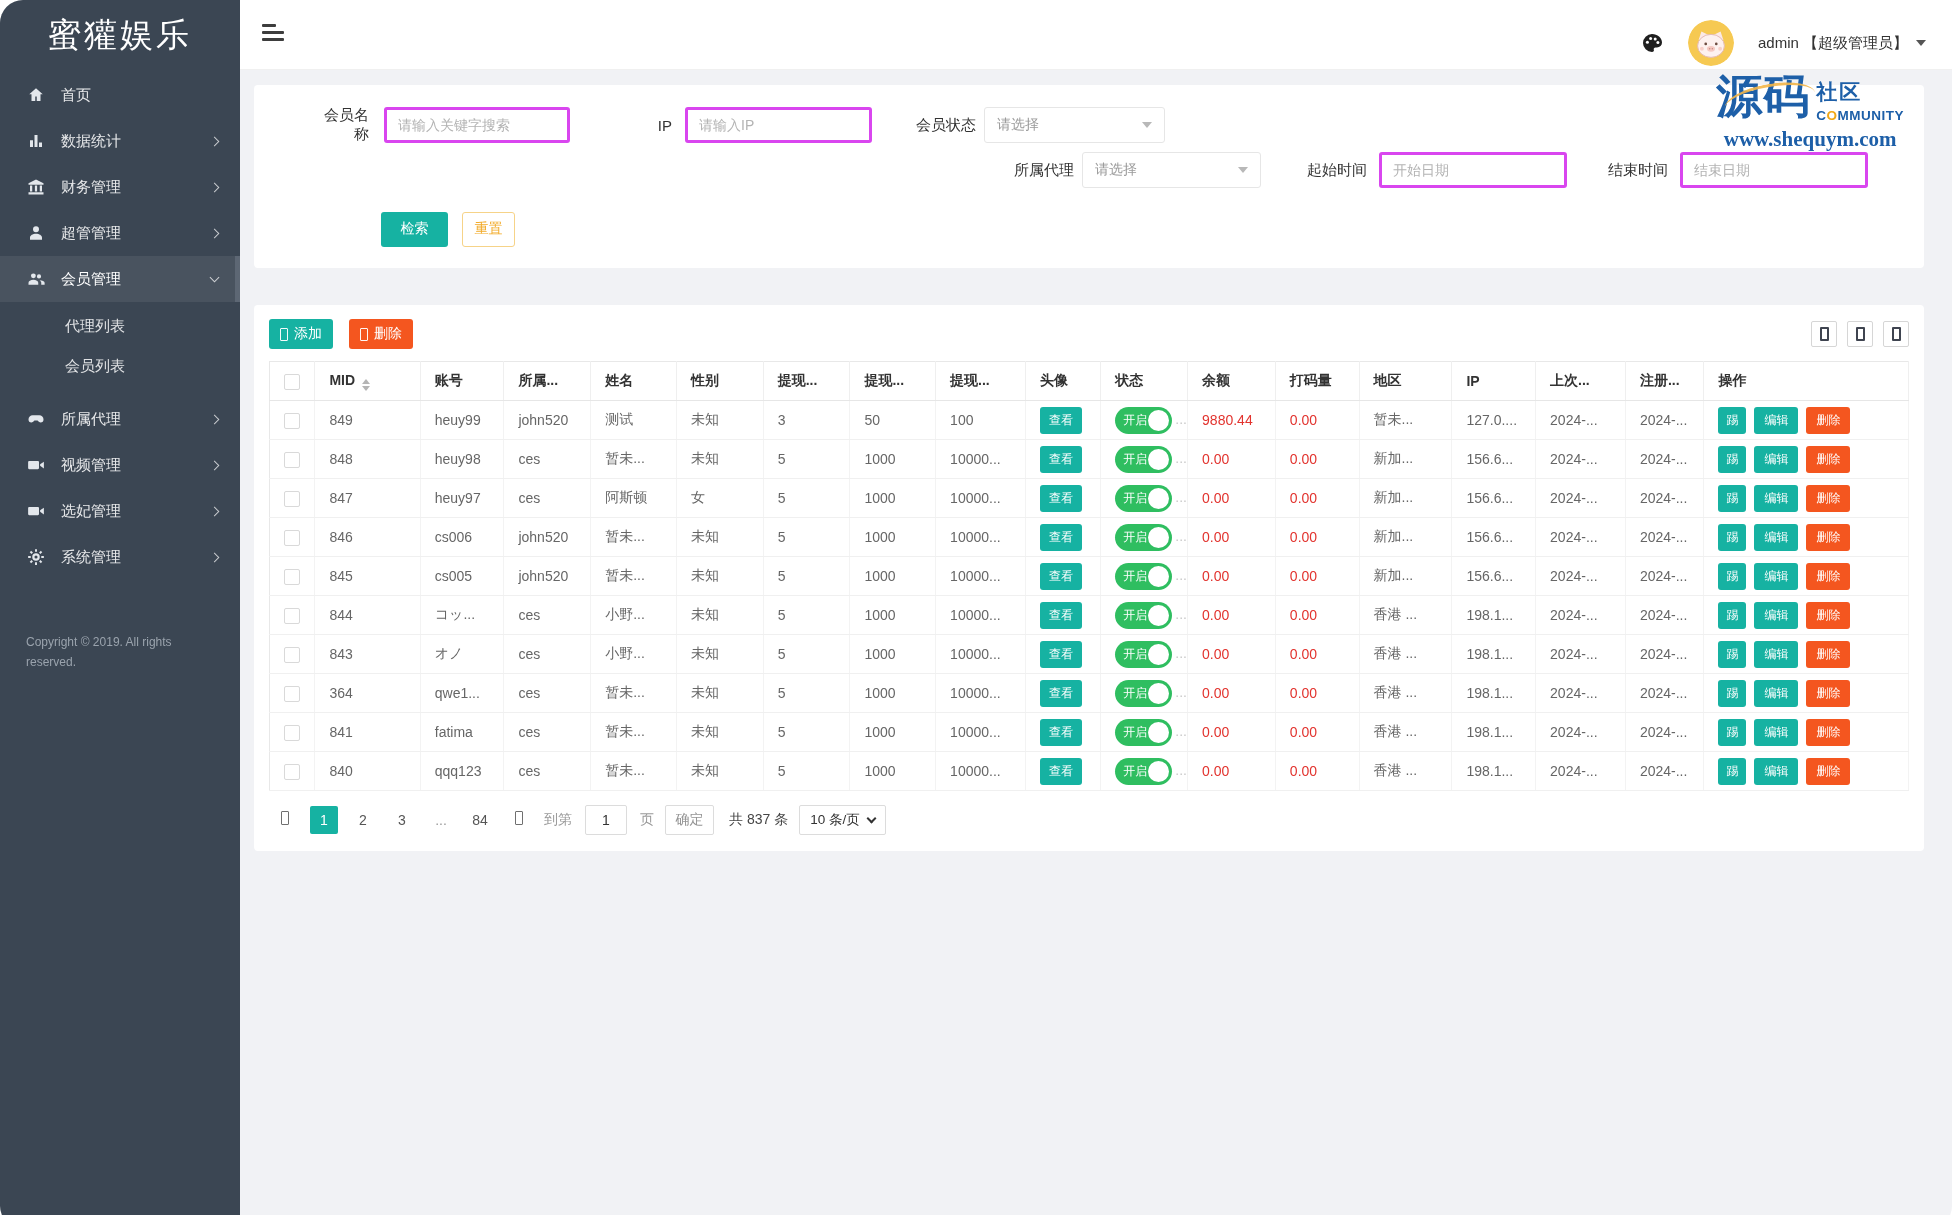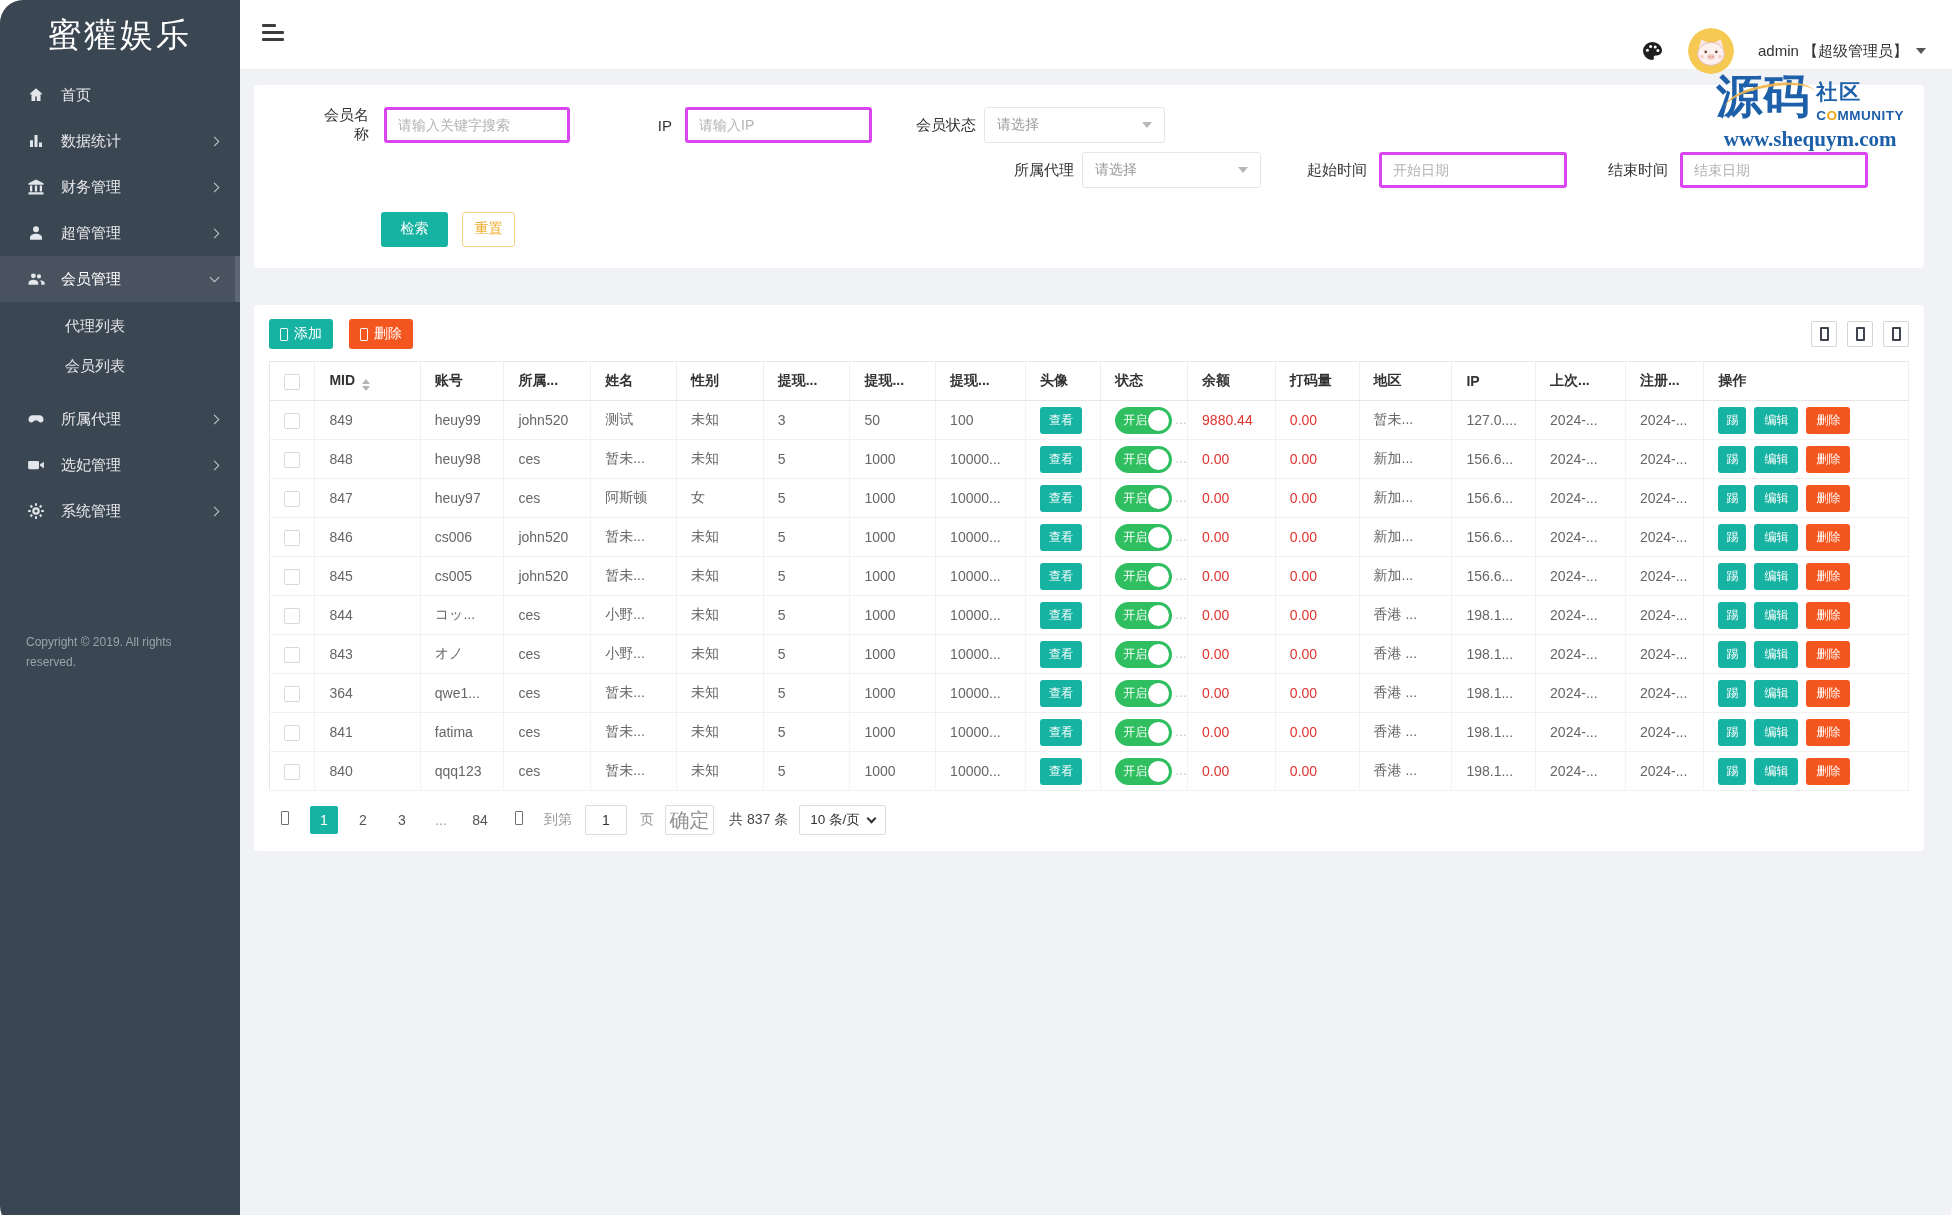--- a/index.html
+++ b/index.html
@@ -22,21 +22,21 @@
   .sub-item { height:40px; line-height:40px; padding-left:65px; font-size:15px; color:rgba(255,255,255,.85); cursor:pointer; }
   .copyright { position:absolute; left:26px; top:633px; width:172px; font-size:12px; color:#9aa3ad; line-height:1.65; }
 
   
   .topbar { position:absolute; left:240px; right:0; top:0; height:70px; background:#fff; z-index:5; border-bottom:1px solid #f0f0f0; }
   .hamburger { position:absolute; left:22px; top:24px; width:24px; height:22px; cursor:pointer; }
   .hamburger i { display:block; height:2.5px; background:#3d3d3d; margin-bottom:4.5px; border-radius:1px; }
   .hamburger i:nth-child(1){ width:14px; }
   .hamburger i:nth-child(2){ width:22px; }
   .hamburger i:nth-child(3){ width:22px; }
-  .top-right { position:absolute; right:26px; top:16px; height:70px; display:flex; align-items:center; gap:24px; }
+  .top-right { position:absolute; right:26px; top:8px; height:70px; display:flex; align-items:center; gap:24px; }
   .palette { width:24px; height:24px; cursor:pointer; display:flex; }
   .avatar { width:46px; height:46px; border-radius:50%; overflow:hidden; cursor:pointer; display:flex; }
   .username { display:flex; align-items:center; gap:8px; font-size:15px; color:#333; cursor:pointer; }
   .caret { width:0; height:0; border-left:5px solid transparent; border-right:5px solid transparent; border-top:6px solid #555; }
 
   
   .content { position:absolute; left:240px; top:70px; right:0; height:1145px; background:#f1f2f5; }
   .card { background:#fff; border-radius:4px; }
 
   
@@ -111,21 +111,21 @@
   .act-del { width:44px; background:#f4561f; }
 
   
   .pagination { display:flex; align-items:center; margin-top:14px; padding-left:2px; gap:11px; font-size:14px; color:#555; }
   .pg { min-width:28px; height:28px; line-height:28px; text-align:center; border-radius:2px; cursor:pointer; }
   .pg.active { background:#16b2a2; color:#fff; }
   .pg.dots { color:#999; cursor:default; }
   .pg-tofu { display:inline-block; width:8px; height:14px; border:1.5px solid #6f6f6f; border-radius:1px; }
   .goto-label, .page-word { color:#999; }
   .goto-input { width:42px; height:30px; border:1px solid #dcdcdc; border-radius:2px; text-align:center; font-size:14px; color:#333; outline:none; margin:0 2px; font-family:inherit; }
-  .confirm-btn { width:49px; height:30px; border:1px solid #dcdcdc; border-radius:2px; background:#fff; color:#949494; font-size:20px; cursor:pointer; font-family:inherit; }
+  .confirm-btn { width:49px; height:30px; border:1px solid #dcdcdc; border-radius:2px; background:#fff; color:#949494; font-size:14px; cursor:pointer; font-family:inherit; }
   .total { color:#454545; margin-left:4px; }
   .perpage { height:30px; border:1px solid #dcdcdc; border-radius:2px; display:flex; align-items:center; padding:0 10px; gap:8px; color:#333; font-size:13.5px; cursor:pointer; background:#fff; }
   .chevb { width:7px; height:7px; border-right:2px solid #333; border-bottom:2px solid #333; transform:rotate(45deg); margin-top:-4px; }
 </style>
 </head>
 <body>
 
 <div class="app">
 
   <aside class="sidebar">
@@ -179,20 +179,29 @@
           <div class="sub-item">代理列表</div>
           <div class="sub-item">会员列表</div>
         </div>
         <div class="nav-item">
           <span class="nicon">
             <svg viewBox="0 0 24 24">
               <path d="M7.5 7h9A5.5 5.5 0 0122 12.5 4 4 0 0118 16.5c-1.2 0-2.3-.5-3-1.4l-.9-1.1H9.9l-.9 1.1a3.9 3.9 0 01-3 1.4A4 4 0 012 12.5 5.5 5.5 0 017.5 7z"></path>
             </svg>
           </span>
           <span>所属代理</span>
+          <i class="chev"></i>
+        </div>
+        <div class="nav-item">
+          <span class="nicon">
+            <svg viewBox="0 0 24 24">
+              <path d="M3 6.5h11.5c.8 0 1.5.7 1.5 1.5v8c0 .8-.7 1.5-1.5 1.5H3c-.8 0-1.5-.7-1.5-1.5V8c0-.8.7-1.5 1.5-1.5zM17.5 11l5-3.5v9l-5-3.5z"></path>
+            </svg>
+          </span>
+          <span>视频管理</span>
           <i class="chev"></i>
         </div>
         <div class="nav-item">
           <span class="nicon">
             <svg viewBox="0 0 24 24">
               <path d="M3 6.5h11.5c.8 0 1.5.7 1.5 1.5v8c0 .8-.7 1.5-1.5 1.5H3c-.8 0-1.5-.7-1.5-1.5V8c0-.8.7-1.5 1.5-1.5zM17.5 11l5-3.5v9l-5-3.5z"></path>
             </svg>
           </span>
           <span>选妃管理</span>
           <i class="chev"></i>

